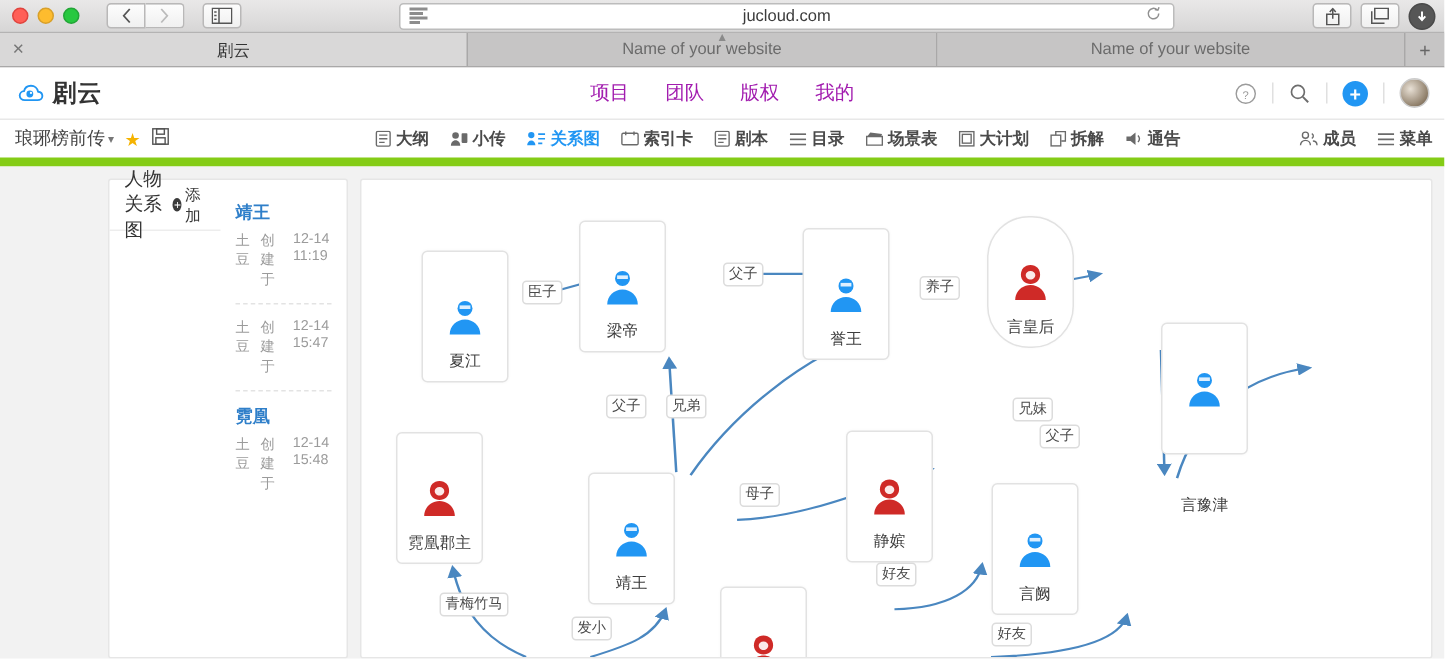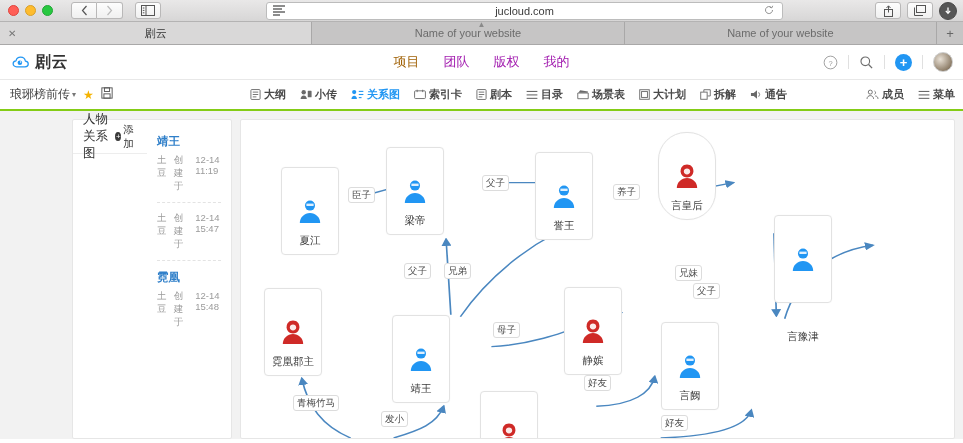--- a/index.html
+++ b/index.html
@@ -105,21 +105,21 @@
     position: relative;
   }
   .logo { display:flex; align-items:center; gap:4px; padding-left: 12px; }
   .logo-mark { width:19px; height:19px; }
   .logo-text { font-size: 16px; font-weight: bold; color:#333; letter-spacing: 0.5px; }
   .main-nav {
     position:absolute; left: 50%; transform: translateX(-50%);
     display:flex; gap: 24px;
   }
   .main-nav a { font-size: 13px; color:#a21caf; text-decoration:none; }
-  .main-nav a.active { color:#a16207; }
+  .main-nav a.active { color:#a21caf; }
   .header-right {
     position:absolute; right: 10px;
     display:flex; align-items:center; gap: 10px;
   }
   .hdr-icon { color:#8d8d8d; display:flex; align-items:center; }
   .divider-v { width:1px; height:14px; background:#e0e0e0; }
   .plus-btn {
     width:17px;height:17px;border-radius:50%;background:#2196f3;color:#fff;
     display:flex;align-items:center;justify-content:center;font-size:13px;line-height:1;
     font-weight:bold;
@@ -127,21 +127,21 @@
   .avatar {
     width:20px;height:20px;border-radius:50%;
     background: radial-gradient(circle at 35% 35%, #e8e0d5, #8f7f6a 70%, #5d5145);
     border:1px solid #ccc;
   }
 
   
   .toolbar {
     height: 31px;
     background:#fff;
-    border-bottom: 2px solid #84cc16;
+    border-bottom: 6px solid #84cc16;
     display:flex; align-items:center;
     position: relative;
   }
   .proj { display:flex; align-items:center; gap:7px; padding-left: 10px; }
   .proj-name { font-size: 12px; color:#444; display:flex; align-items:center; gap:2px; }
   .proj-chev { font-size: 8px; color:#777; }
   .star { color:#f5b301; font-size: 12px; }
   .save-ico { color:#555; font-size: 12px; }
 
   .tool-items {
@@ -604,21 +604,21 @@
         <svg width="26" height="26" viewBox="0 0 26 26">
             <circle cx="13" cy="7.6" r="5" fill="#2196f3"></circle>
             <rect x="9.4" y="5.6" width="7.2" height="2.4" fill="#fff" opacity="0.85"></rect>
             <path d="M2.8 25c0-5.6 4.6-10 10.2-10s10.2 4.4 10.2 10z" fill="#2196f3"></path>
           </svg>
       </span>
       <span class="node-name">誉王</span>
       <span class="node-dot"></span>
     </div>
 
-    <div class="node" style="left:417px; top:12px;border-radius:28px;">
+    <div class="node" style="left:417px; top:24px;border-radius:28px;">
       <span class="avatar-ico">
         <svg width="26" height="26" viewBox="0 0 26 26">
             <path d="M13 1.6c4 0 6.4 2.8 6.4 6.6 0 3.6-2.8 6.2-6.4 6.2S6.6 11.8 6.6 8.2C6.6 4.4 9 1.6 13 1.6z" fill="#cf2a27"></path>
             <path d="M9.8 8.4c0-1.6 1.4-2.8 3.2-2.8s3.2 1.2 3.2 2.8c0 1.6-1.4 3-3.2 3s-3.2-1.4-3.2-3z" fill="#fff" opacity="0.9"></path>
             <path d="M2.8 25c0-5.6 4.6-10 10.2-10s10.2 4.4 10.2 10z" fill="#cf2a27"></path>
           </svg>
       </span>
       <span class="node-name">言皇后</span>
       <span class="node-dot"></span>
     </div>

